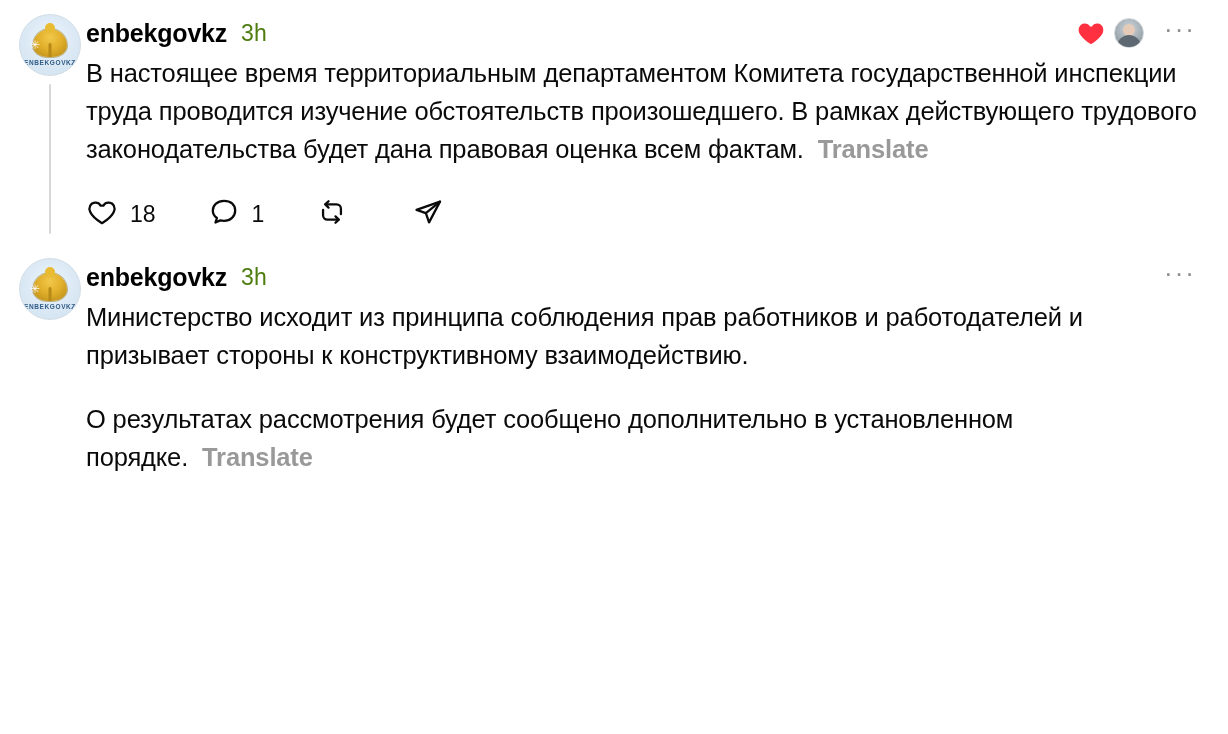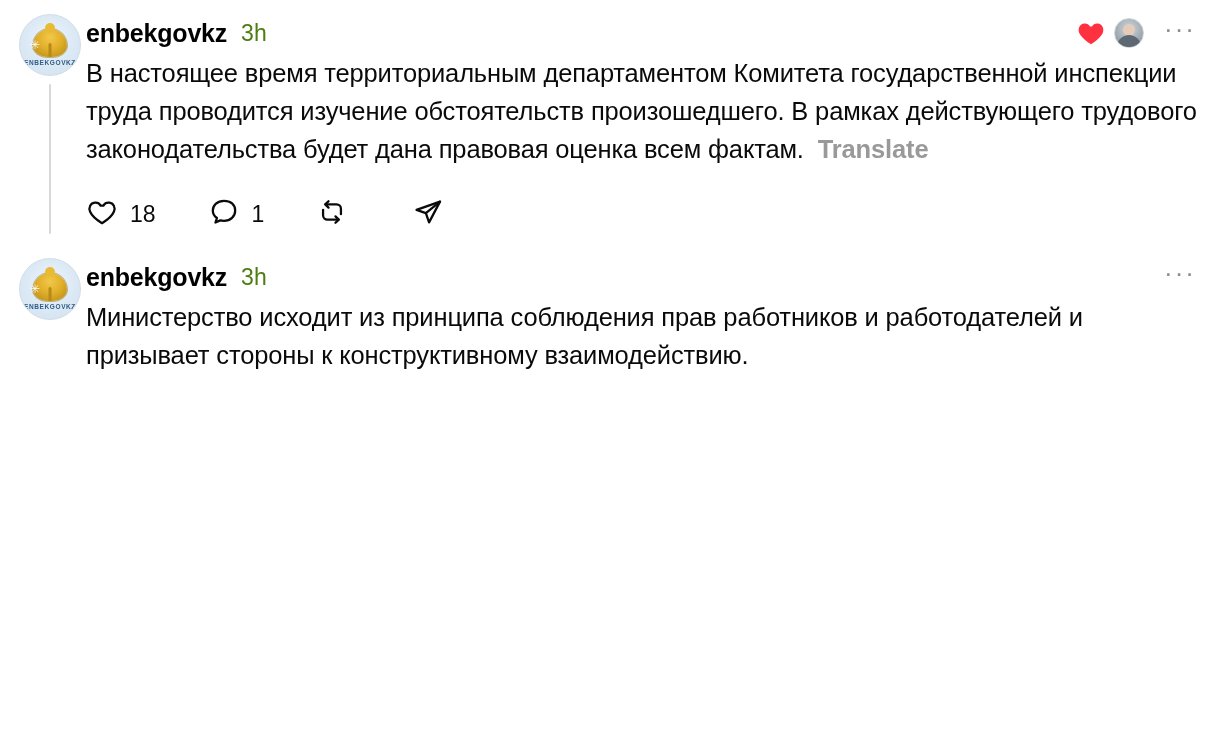--- a/index.html
+++ b/index.html
@@ -323,17 +323,18 @@
 
       <div class="head">
         <span class="username">enbekgovkz</span>
         <span class="time">3h</span>
         <span class="head-spacer"></span>
         <span class="dots">···</span>
       </div>
 
       <p class="para">Министерство исходит из принципа соблюдения прав работников и работодателей и призывает стороны к конструктивному взаимодействию.</p>
 
+      <p class="para"><span>О результатах рассмотрения будет сообщено дополнительно в установленном порядке.</span><span class="translate">Translate</span></p>
 
     </div>
   </div>
 
 </div>
 
 </body></html>

